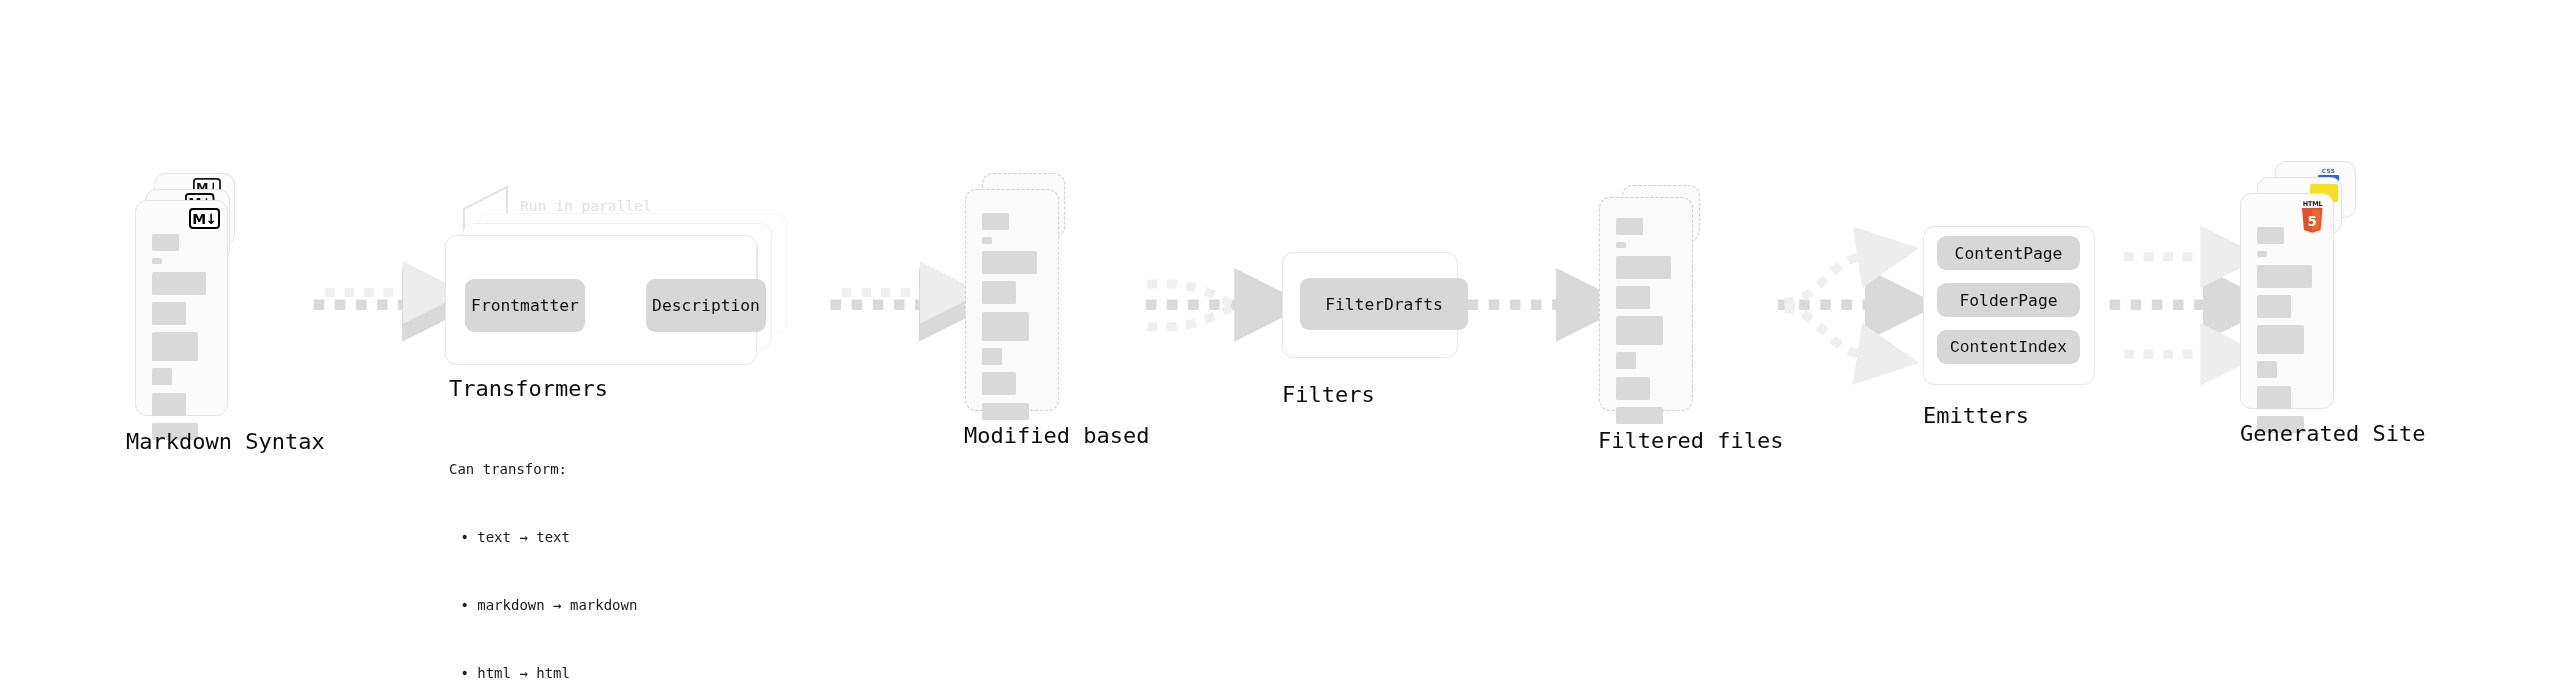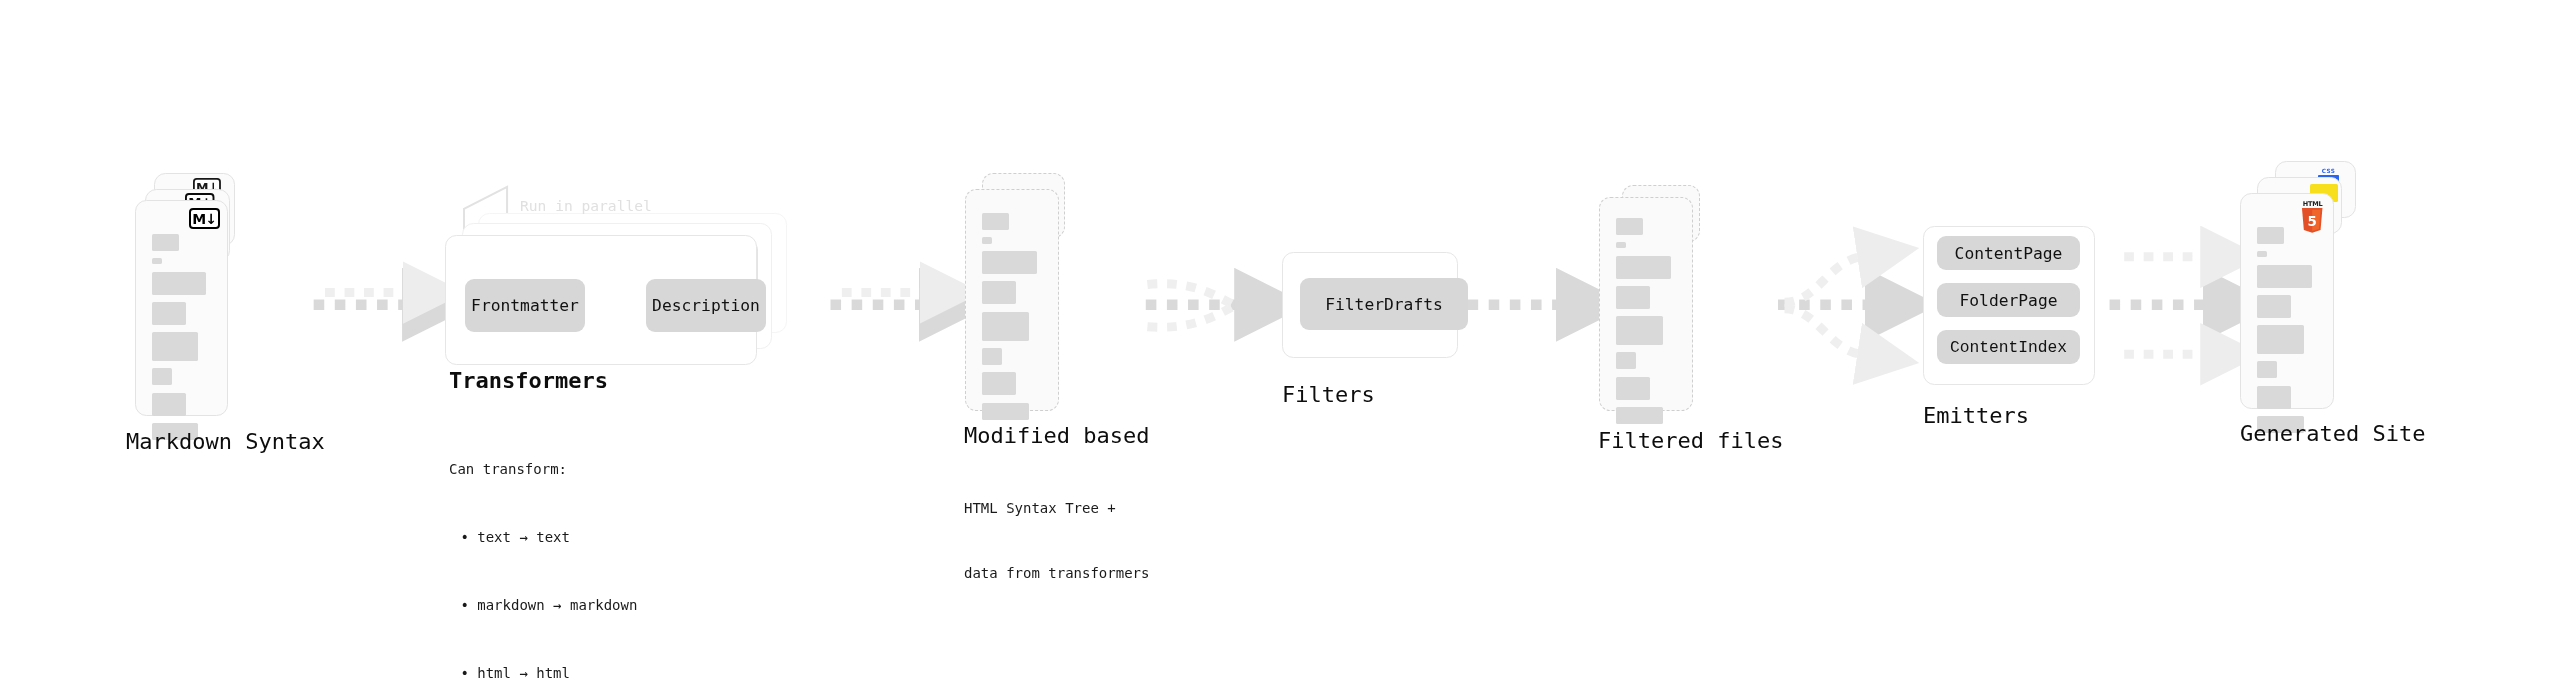--- a/index.html
+++ b/index.html
@@ -192,21 +192,21 @@
 
     <div class="group-box g-faint" style="left:462px; top:223px; width:310px; height:126px;"></div>
     <div class="pill ghost" style="left:481px; top:241px; width:98px; height:52px;">Frontmatter</div>
     <div class="pill ghost" style="left:660px; top:241px; width:98px; height:52px;">Description</div>
 
     <div class="group-box" style="left:445px; top:235px; width:312px; height:130px;"></div>
     <div class="pill" style="left:465px; top:279px; width:120px; height:53px;">Frontmatter</div>
     <div class="pill" style="left:646px; top:279px; width:120px; height:53px;">Description</div>
   </div>
   <div class="note-parallel" style="left:520px; top:197px;">Run in parallel</div>
-  <div class="title" style="left:449px; top:368px;font-weight:bold;">Transformers</div>
+  <div class="title" style="left:449px; top:376px;">Transformers</div>
   <div class="bullets" style="left:449px; top:413px;">
     <div>Can transform:</div>
     <div class="b-item">• text → text</div>
     <div class="b-item">• markdown → markdown</div>
     <div class="b-item">• html → html</div>
   </div>
 
   <div class="doc-stack">
     <div class="doc-card dashed" style="left:982px; top:173px; width:83px; height:65px;"></div>
     <div class="doc-card dashed" style="left:965px; top:189px; width:94px; height:222px;">
@@ -216,24 +216,20 @@
         <div class="dl" style="width:92%; height:23px;"></div>
         <div class="dl" style="width:57%; height:23px;"></div>
         <div class="dl" style="width:78%; height:29px;"></div>
         <div class="dl" style="width:34%; height:17px;"></div>
         <div class="dl" style="width:57%; height:23px;"></div>
         <div class="dl" style="width:78%; height:17px;"></div>
       </div>
     </div>
   </div>
   <div class="title" style="left:964px; top:423px;">Modified based</div>
-  <div class="subtitle" style="left:964px; top:455px;">
-    <div>HTML Syntax Tree +</div>
-    <div>data from transformers</div>
-  </div>
 
   <div class="group-box" style="left:1282px; top:252px; width:176px; height:106px;"></div>
   <div class="pill" style="left:1300px; top:278px; width:168px; height:52px;">FilterDrafts</div>
   <div class="title" style="left:1282px; top:382px;">Filters</div>
 
   <div class="doc-stack">
     <div class="doc-card dashed" style="left:1622px; top:185px; width:78px; height:57px;"></div>
     <div class="doc-card dashed" style="left:1599px; top:197px; width:94px; height:214px;">
       <div class="doc-lines" style="top:19.5px;">
         <div class="dl" style="width:45%;"></div>

